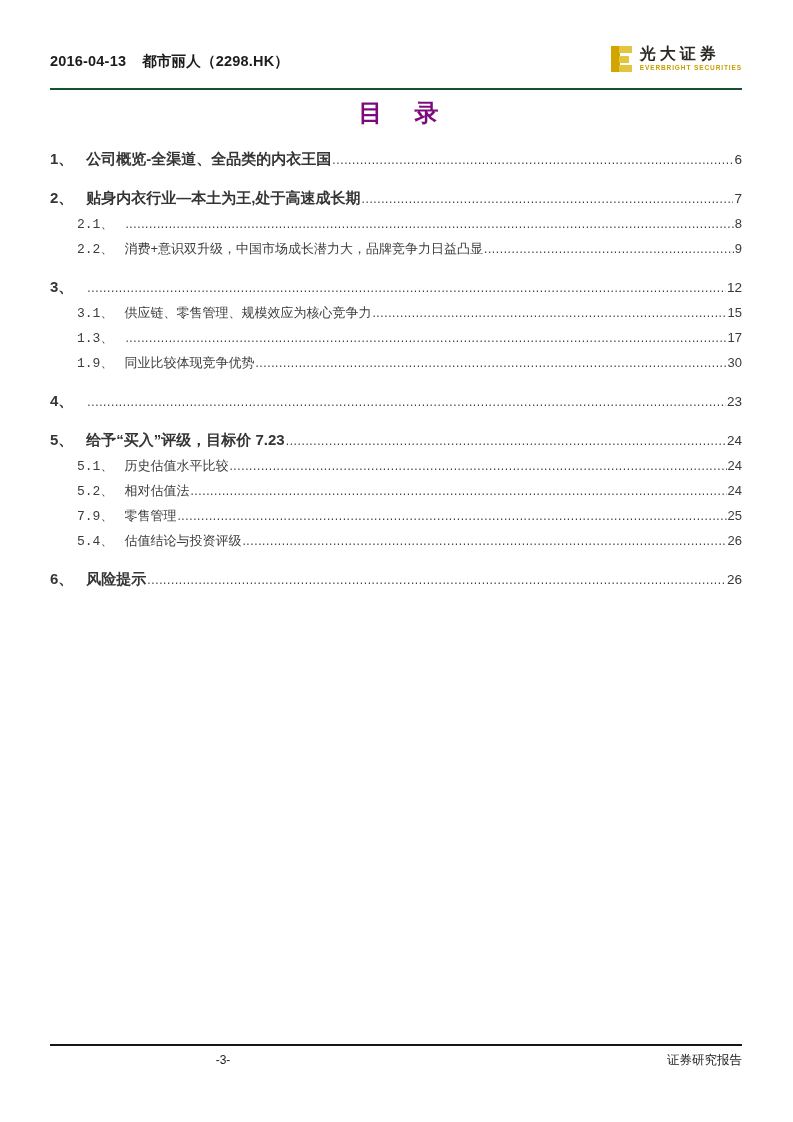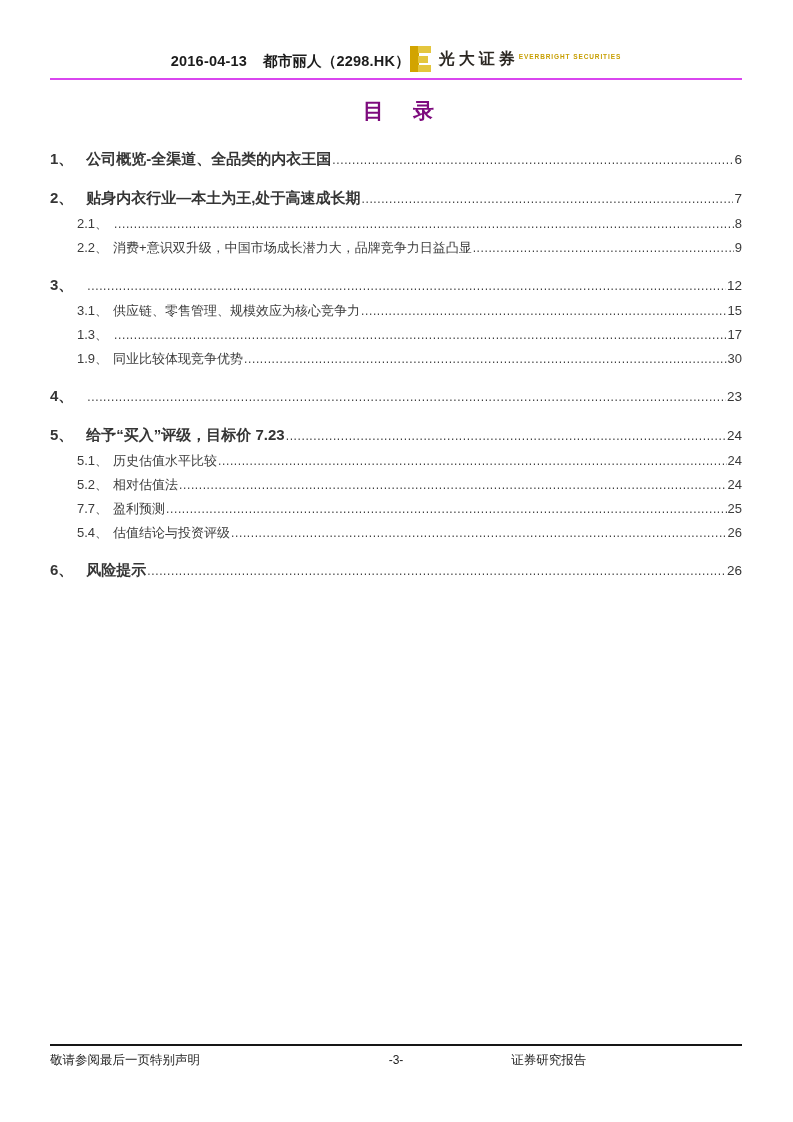--- a/index.html
+++ b/index.html
@@ -13,24 +13,24 @@
     color: #2e2e2e;
     overflow: hidden;
     margin: 0 auto;
   }
 
   
   .header {
     position: absolute;
     top: 46px; left: 50px; right: 51px;
     display: flex;
-    justify-content: center;
+    justify-content: space-between;
     align-items: flex-end;
-    border-bottom: 2px solid #d946ef;
-    padding-bottom: 5px;
+    border-bottom: 2px solid #14532d;
+    padding-bottom: 15px;
   }
   .header-title {
     font-size: 14.5px;
     font-weight: 700;
     color: #1c1c1c;
     letter-spacing: 0.2px;
     padding-bottom: 2px;
   }
   .header-date { margin-right: 16px; }
 
@@ -39,21 +39,21 @@
     align-items: center;
     gap: 7px;
     padding-bottom: 1px;
   }
   .logo-icon { position: relative; width: 22px; height: 26px; }
   .logo-bar  { position: absolute; left: 0; top: 0; width: 9px; height: 26px; background: #d2a400; }
   .logo-arm  { position: absolute; background: #e4c63e; }
   .logo-arm.a1 { left: 8px; top: 0;    width: 13px; height: 7px; }
   .logo-arm.a2 { left: 8px; top: 9.5px; width: 10px; height: 7px; }
   .logo-arm.a3 { left: 8px; top: 19px; width: 13px; height: 7px; }
-  .brand-text { display: flex; align-items: flex-start; line-height: 1; }
+  .brand-text { display: flex; flex-direction: column; align-items: flex-start; line-height: 1; }
   .brand-cn {
     font-family: "DejaVu Serif", serif;
     font-weight: 700;
     font-size: 16px;
     color: #2b2722;
     letter-spacing: 4px;
     white-space: nowrap;
   }
   .brand-en {
     margin-top: 3px;
@@ -63,42 +63,42 @@
     letter-spacing: 0.9px;
     white-space: nowrap;
   }
 
   
   .toc-heading {
     position: absolute;
     top: 97px; left: 8px; right: 0;
     text-align: center;
     font-family: "DejaVu Serif", serif;
-    font-size: 21px;
+    font-size: 24px;
     font-weight: 700;
     color: #7d0a7d;
     letter-spacing: 4px;
   }
 
   
   .toc {
     position: absolute;
     top: 147px; left: 50px; right: 51px;
   }
   .toc-row {
     display: flex;
     align-items: baseline;
     line-height: 23px;
     color: #3c3c3c;
   }
   .toc-row.level1 { font-size: 15px; font-weight: 700; margin-top: 14px; color: #353535; }
   .toc-row.level1.first { margin-top: 0; }
   .toc-row.level2 { font-size: 13px; font-weight: 400; padding-left: 27px; margin-top: 2px; line-height: 22px; }
   .toc-num   { white-space: nowrap; margin-right: 13px; }
-  .level2 .toc-num { margin-right: 5px; }
+  .level2 .toc-num { margin-right: 11px; font-family: Liberation Mono, monospace; }
   .toc-title { white-space: nowrap; }
   .toc-dots {
     flex: 1;
     overflow: hidden;
     white-space: nowrap;
     font-size: 12px;
     font-weight: 400;
     letter-spacing: 0.6px;
     margin: 0 1px;
     color: #3c3c3c;
@@ -113,21 +113,21 @@
     border-top: 2px solid #161616;
     padding-top: 6px;
     display: flex;
     align-items: baseline;
     font-family: "DejaVu Serif", serif;
     font-size: 12.5px;
     color: #1c1c1c;
   }
   .footer-left  { flex: 1; text-align: left; }
   .footer-center{ flex: 1; text-align: center; font-family: "Liberation Sans", sans-serif; font-size: 12px; }
-  .footer-right { flex: 1; text-align: left; }
+  .footer-right { flex: 1; text-align: right; }
 </style>
 </head>
 <body>
 
 <div class="page">
 
   <div class="header">
     <div class="header-title">
       <span class="header-date">2016-04-13</span><span>都市丽人（2298.HK）</span>
     </div>
@@ -210,38 +210,37 @@
       <span class="toc-dots">....................................................................................................................................................................................................................................................................</span>
       <span class="toc-page">24</span>
     </div>
       <div class="toc-row level2">
       <span class="toc-num">5.2、</span>
       <span class="toc-title">相对估值法</span>
       <span class="toc-dots">....................................................................................................................................................................................................................................................................</span>
       <span class="toc-page">24</span>
     </div>
       <div class="toc-row level2">
-      <span class="toc-num">7.7、</span>
-      <span class="toc-title">盈利预测</span>
+      <span class="toc-num">7.9、</span>
+      <span class="toc-title">零售管理</span>
       <span class="toc-dots">....................................................................................................................................................................................................................................................................</span>
       <span class="toc-page">25</span>
     </div>
       <div class="toc-row level2">
       <span class="toc-num">5.4、</span>
       <span class="toc-title">估值结论与投资评级</span>
       <span class="toc-dots">....................................................................................................................................................................................................................................................................</span>
       <span class="toc-page">26</span>
     </div>
       <div class="toc-row level1">
       <span class="toc-num">6、</span>
       <span class="toc-title">风险提示</span>
       <span class="toc-dots">....................................................................................................................................................................................................................................................................</span>
       <span class="toc-page">26</span>
     </div>
     </div>
 
   <div class="footer">
-    <span class="footer-left">敬请参阅最后一页特别声明</span>
     <span class="footer-center">-3-</span>
     <span class="footer-right">证券研究报告</span>
   </div>
 
 </div>
 
 </body></html>

